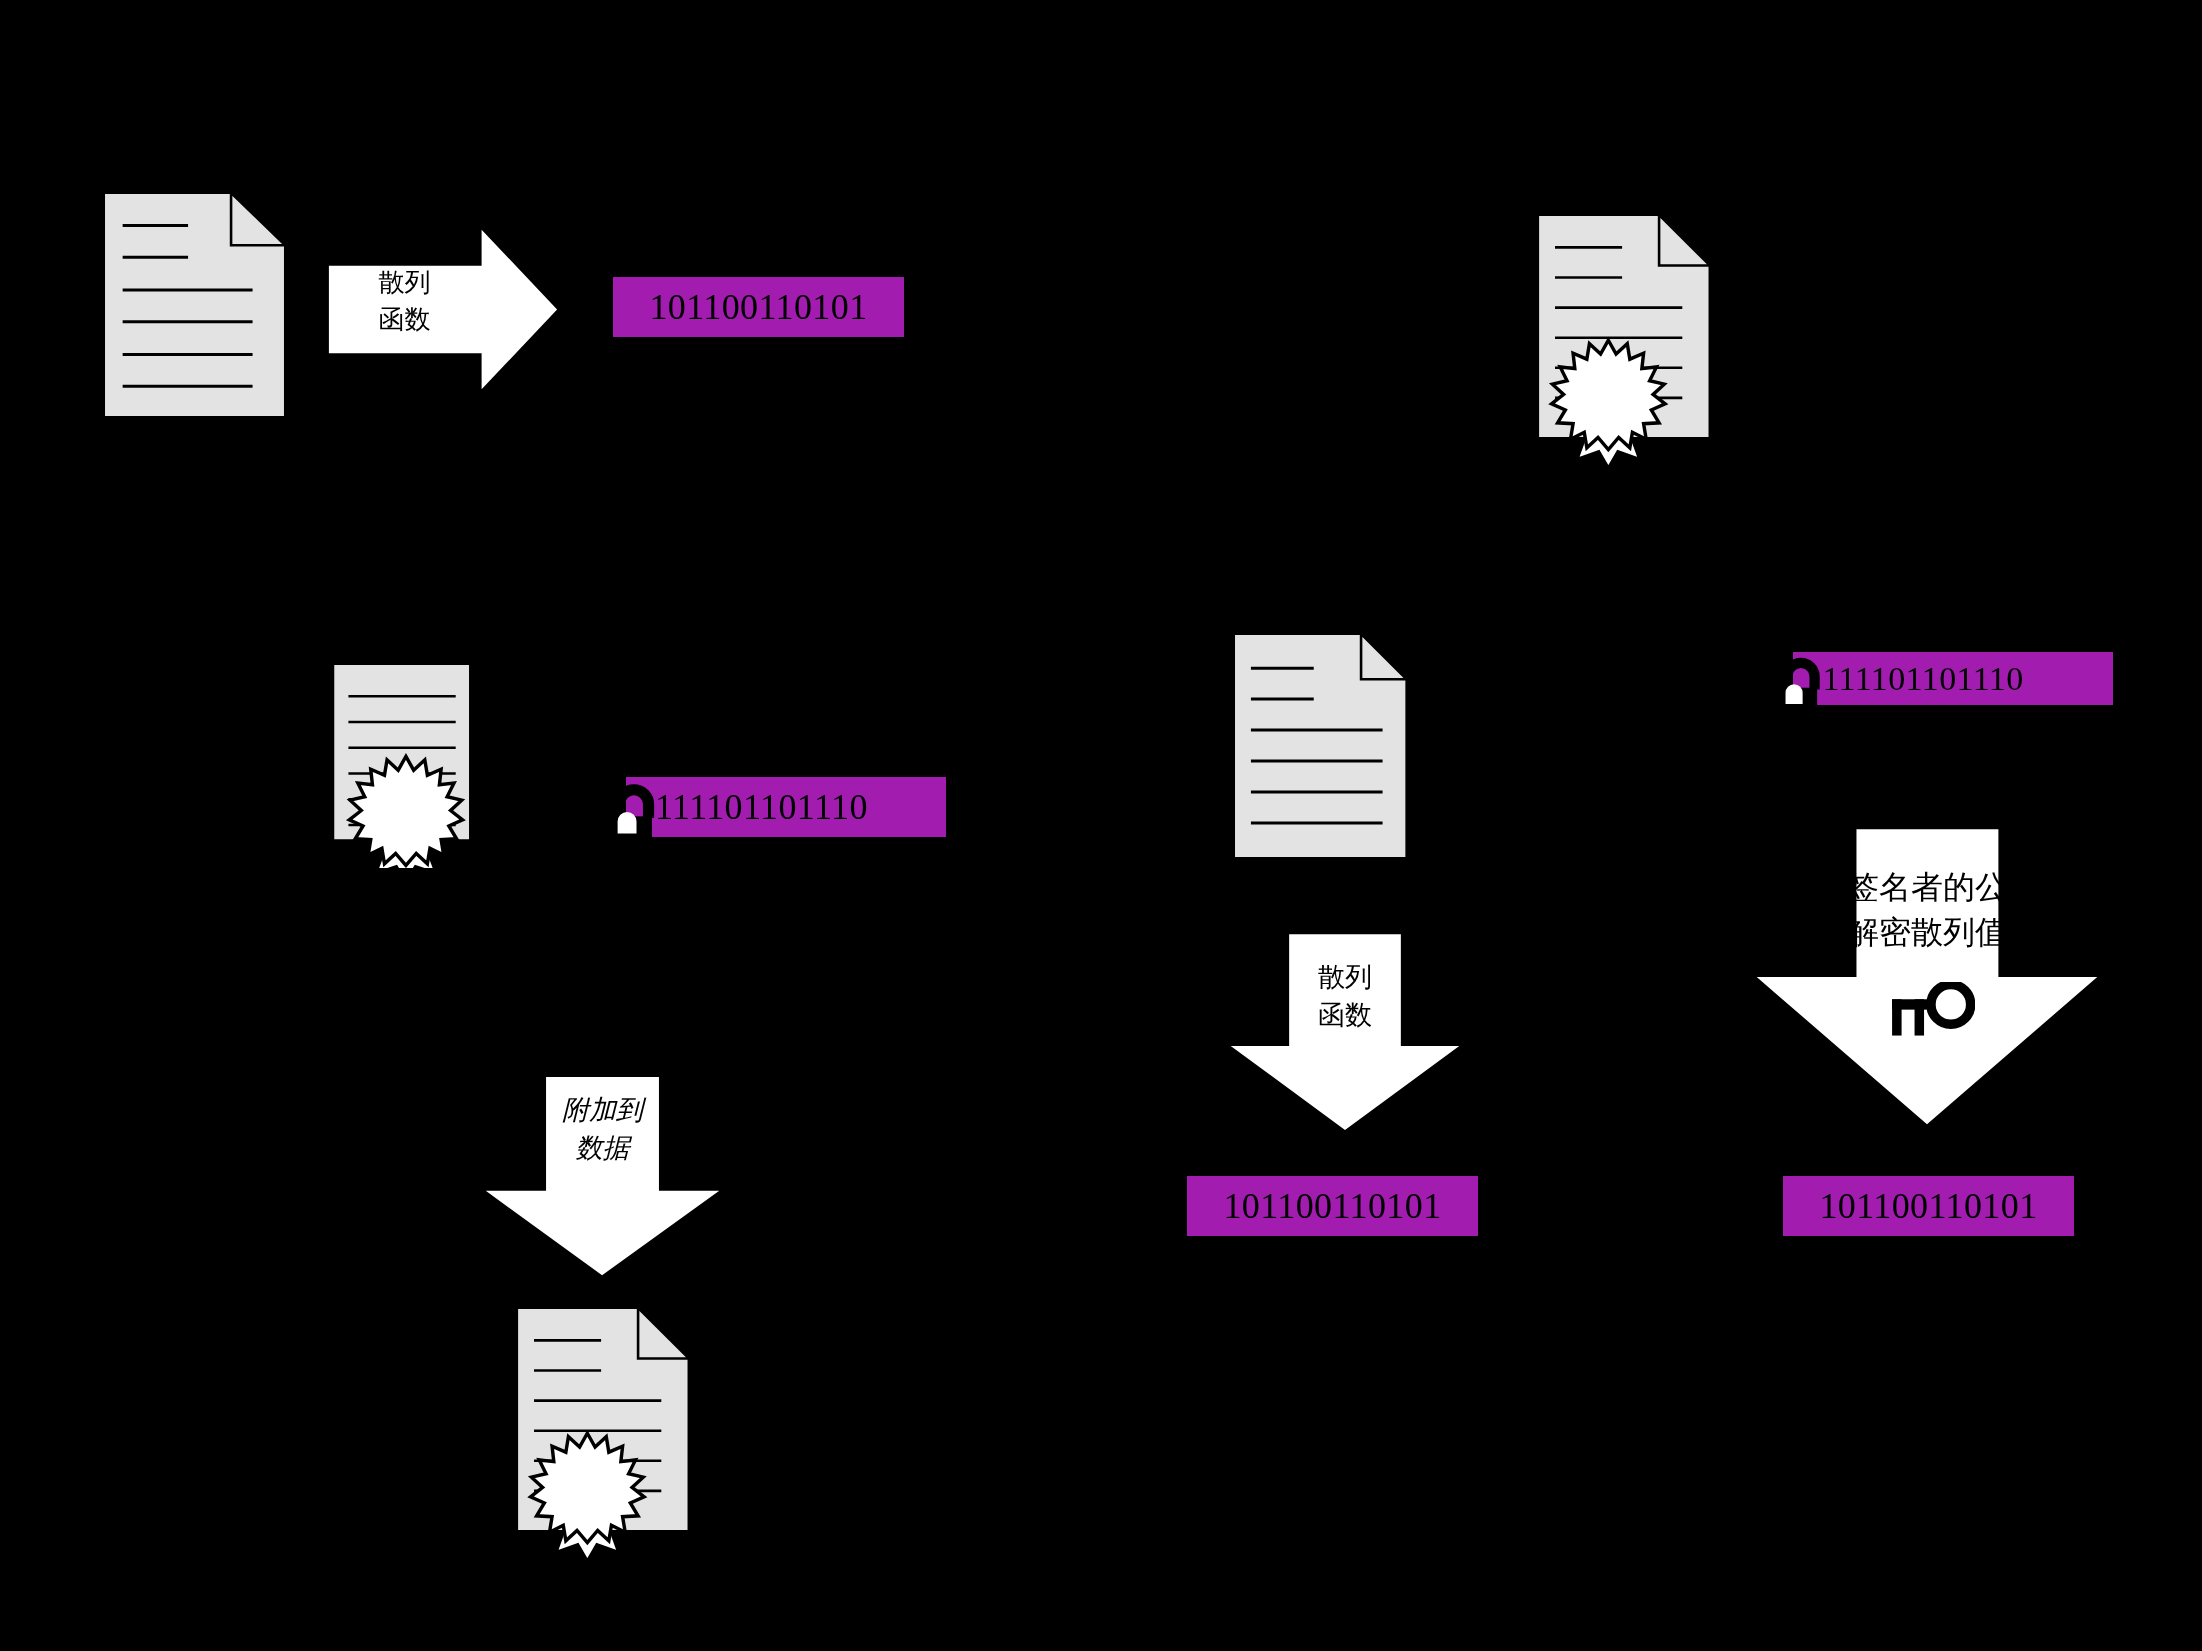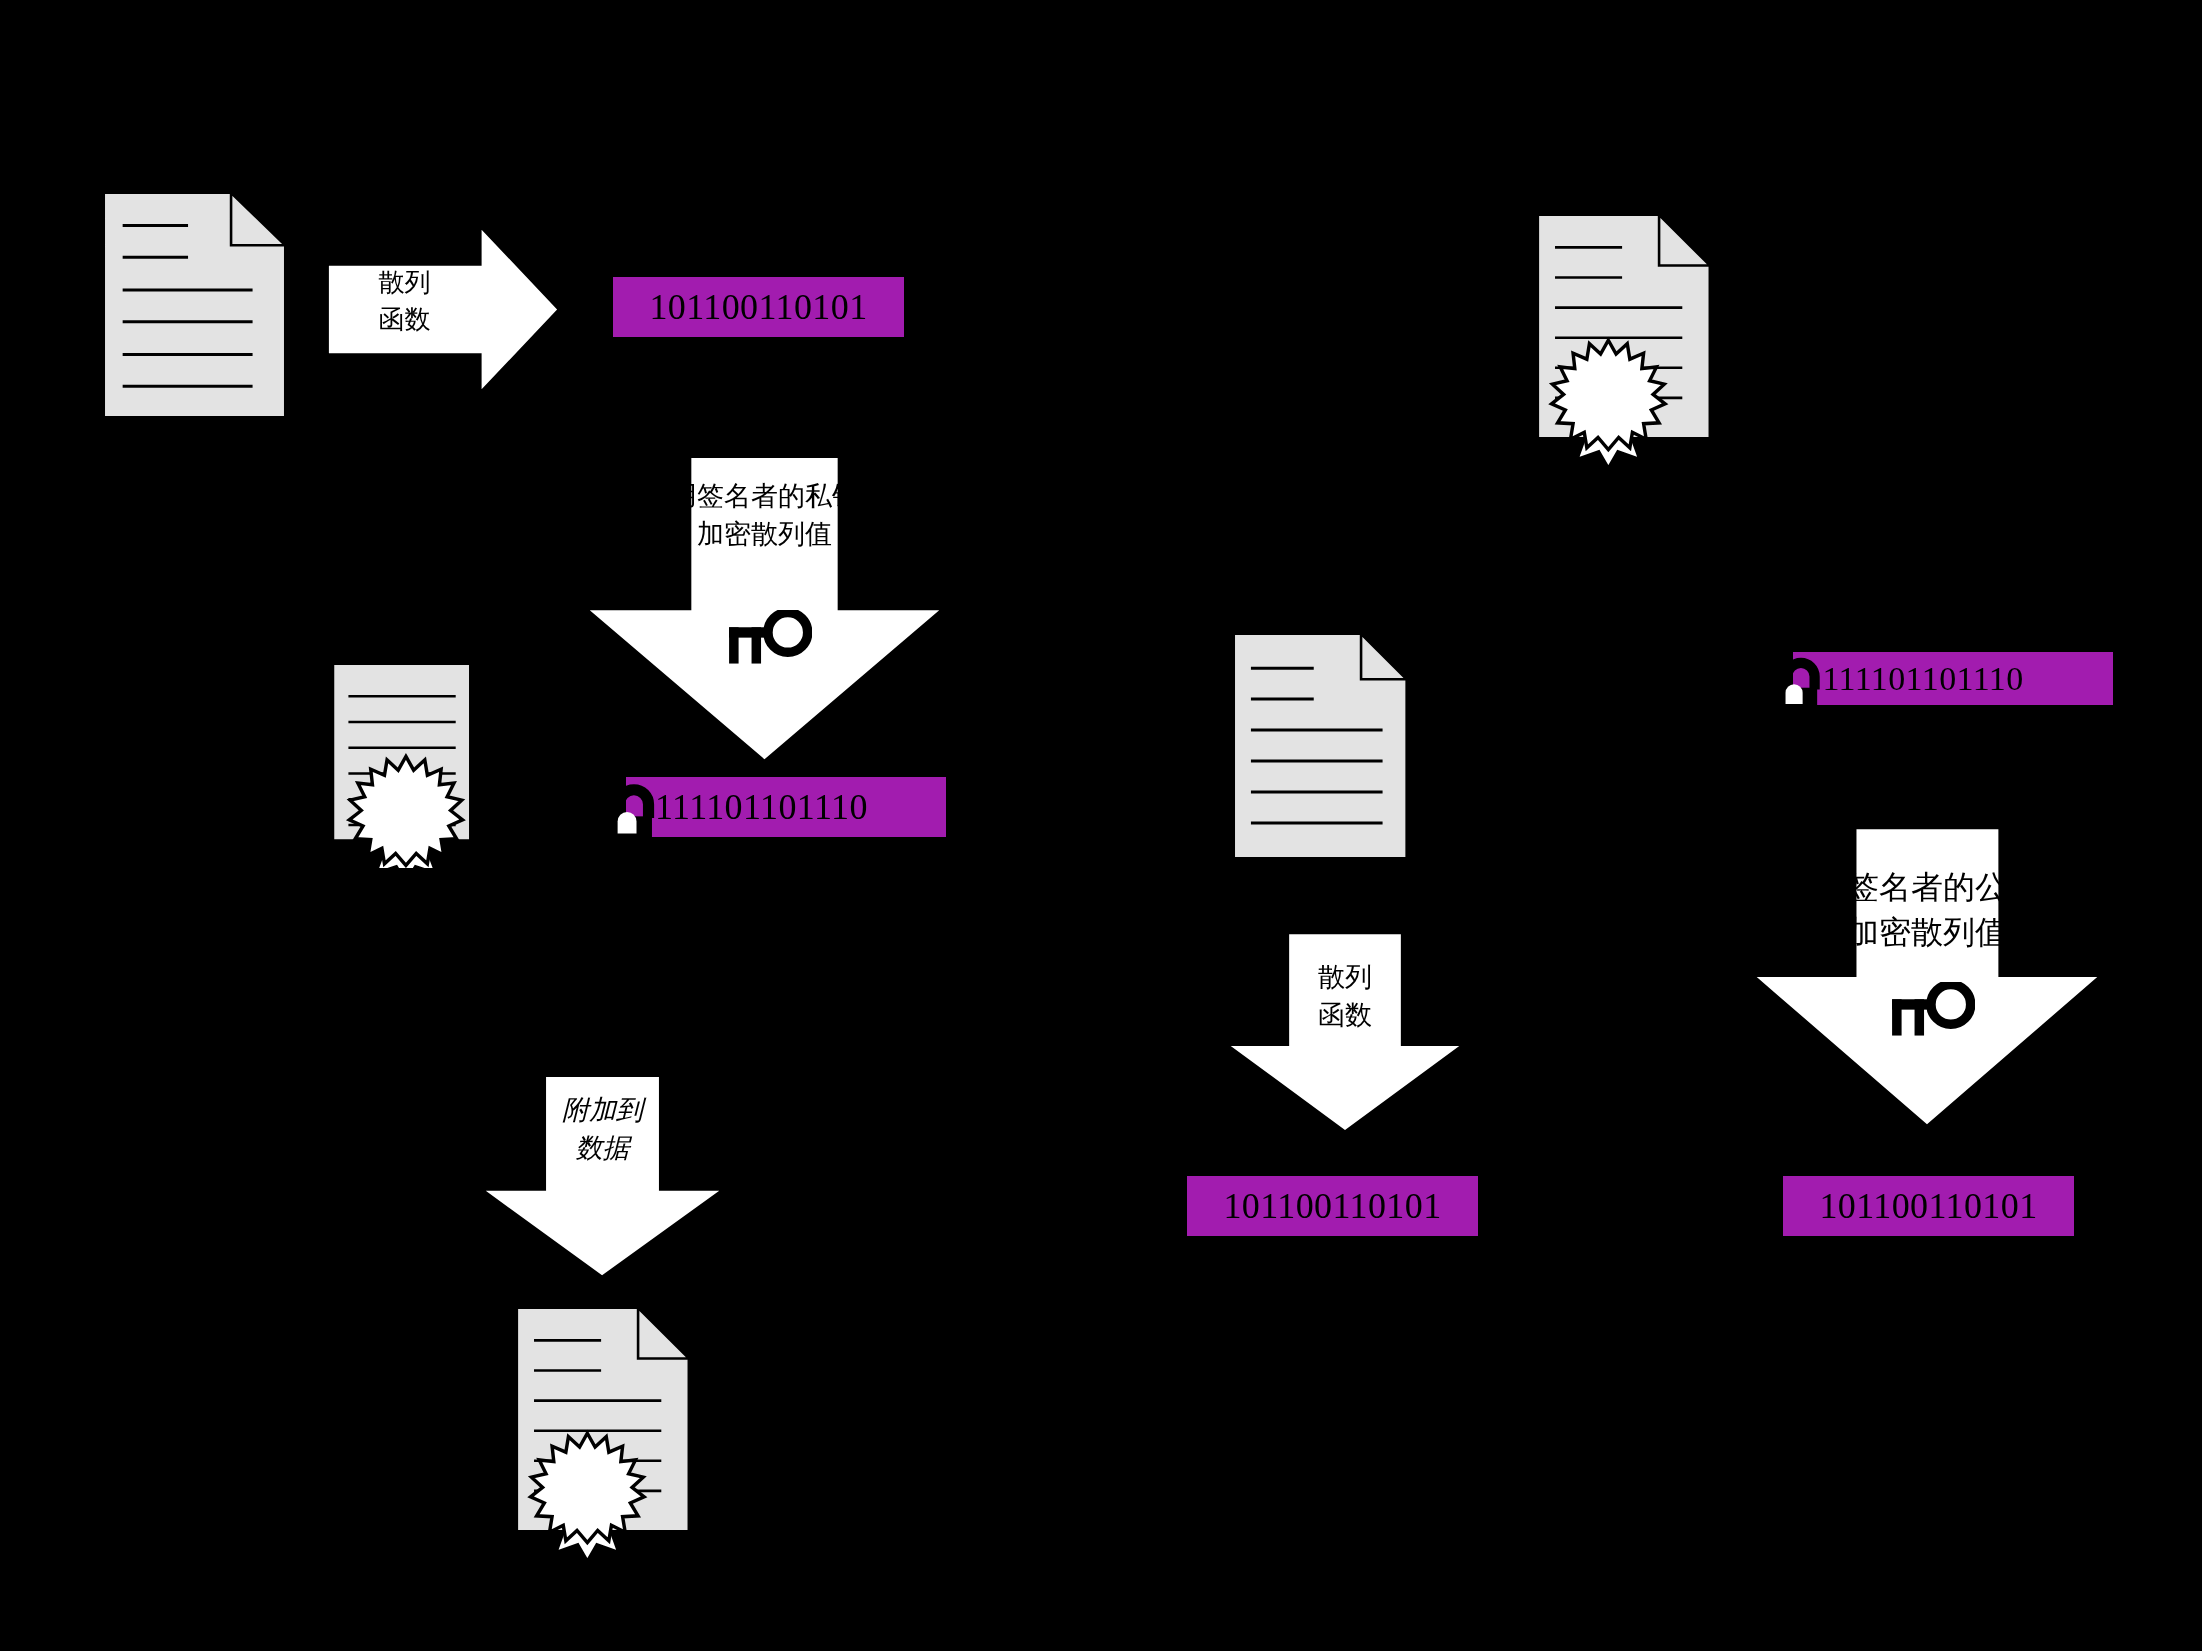--- a/index.html
+++ b/index.html
@@ -70,37 +70,20 @@
       <path d="M2 44 H180 V2 L268 95 L180 188 V146 H2 Z" fill="#ffffff" stroke="none"></path>
     </svg>
     <div class="arrow-label" style="top:36px; font-size:26px; width:155px;">
       <div>散列</div>
       <div>函数</div>
     </div>
   </div>
 
   <div class="valbox node" style="left:613px; top:277px; width:291px; height:60px; font-size:36px;">101100110101</div>
 
-  <div class="arrow-wrap" style="left:588px; top:458px;">
-    <svg width="353" height="303" viewBox="0 0 410 352">
-      <path d="M120 0 H290 V177 H408 L205 350 L2 177 H120 Z" fill="#ffffff" stroke="none"></path>
-    </svg>
-    <div class="arrow-label" style="top:19px; font-size:27px;">
-      <div>用签名者的私钥</div>
-      <div>加密散列值</div>
-    </div>
-    <div class="key-holder" style="top:152px;">
-      <svg width="95" height="57" viewBox="0 0 110 66">
-        <circle cx="82" cy="26" r="23" fill="none" stroke="#000" stroke-width="11"></circle>
-        <rect x="14" y="20" width="48" height="12" fill="#000"></rect>
-        <rect x="14" y="20" width="11" height="42" fill="#000"></rect>
-        <rect x="40" y="20" width="11" height="42" fill="#000"></rect>
-      </svg>
-    </div>
-  </div>
 
   <div class="node" style="left:602px; top:777px;">
     <div class="valbox with-lock" style="width:291px; height:60px; font-size:36px; position:relative; left:24px;">111101101110</div>
     <svg width="57" height="79" viewBox="0 0 66 92" style="position:absolute; left:0; top:5.2px;">
       <path d="M20 42 V26 A17 17 0 0 1 54 26 V42" fill="none" stroke="#000" stroke-width="13"></path>
       <rect x="2" y="40" width="56" height="50" fill="#000"></rect>
       <path d="M18 46 a11 11 0 0 1 22 0 v14 h-22 z" fill="#ffffff"></path>
     </svg>
   </div>
 
@@ -205,21 +188,21 @@
       <path d="M17 44 a10 10 0 0 1 20 0 v13 h-20 z" fill="#ffffff"></path>
     </svg>
   </div>
 
   <div class="arrow-wrap" style="left:1755px; top:829px;">
     <svg width="344" height="297" viewBox="0 0 400 345">
       <path d="M118 0 H283 V172 H398 L200 343 L2 172 H118 Z" fill="#ffffff" stroke="none"></path>
     </svg>
     <div class="arrow-label" style="top:36px; font-size:32px;">
       <div>用签名者的公钥</div>
-      <div>加密散列值</div>
+      <div>解密散列值</div>
     </div>
     <div class="key-holder" style="top:153px;">
       <svg width="95" height="57" viewBox="0 0 110 66">
         <circle cx="82" cy="26" r="23" fill="none" stroke="#000" stroke-width="11"></circle>
         <rect x="14" y="20" width="48" height="12" fill="#000"></rect>
         <rect x="14" y="20" width="11" height="42" fill="#000"></rect>
         <rect x="40" y="20" width="11" height="42" fill="#000"></rect>
       </svg>
     </div>
   </div>

